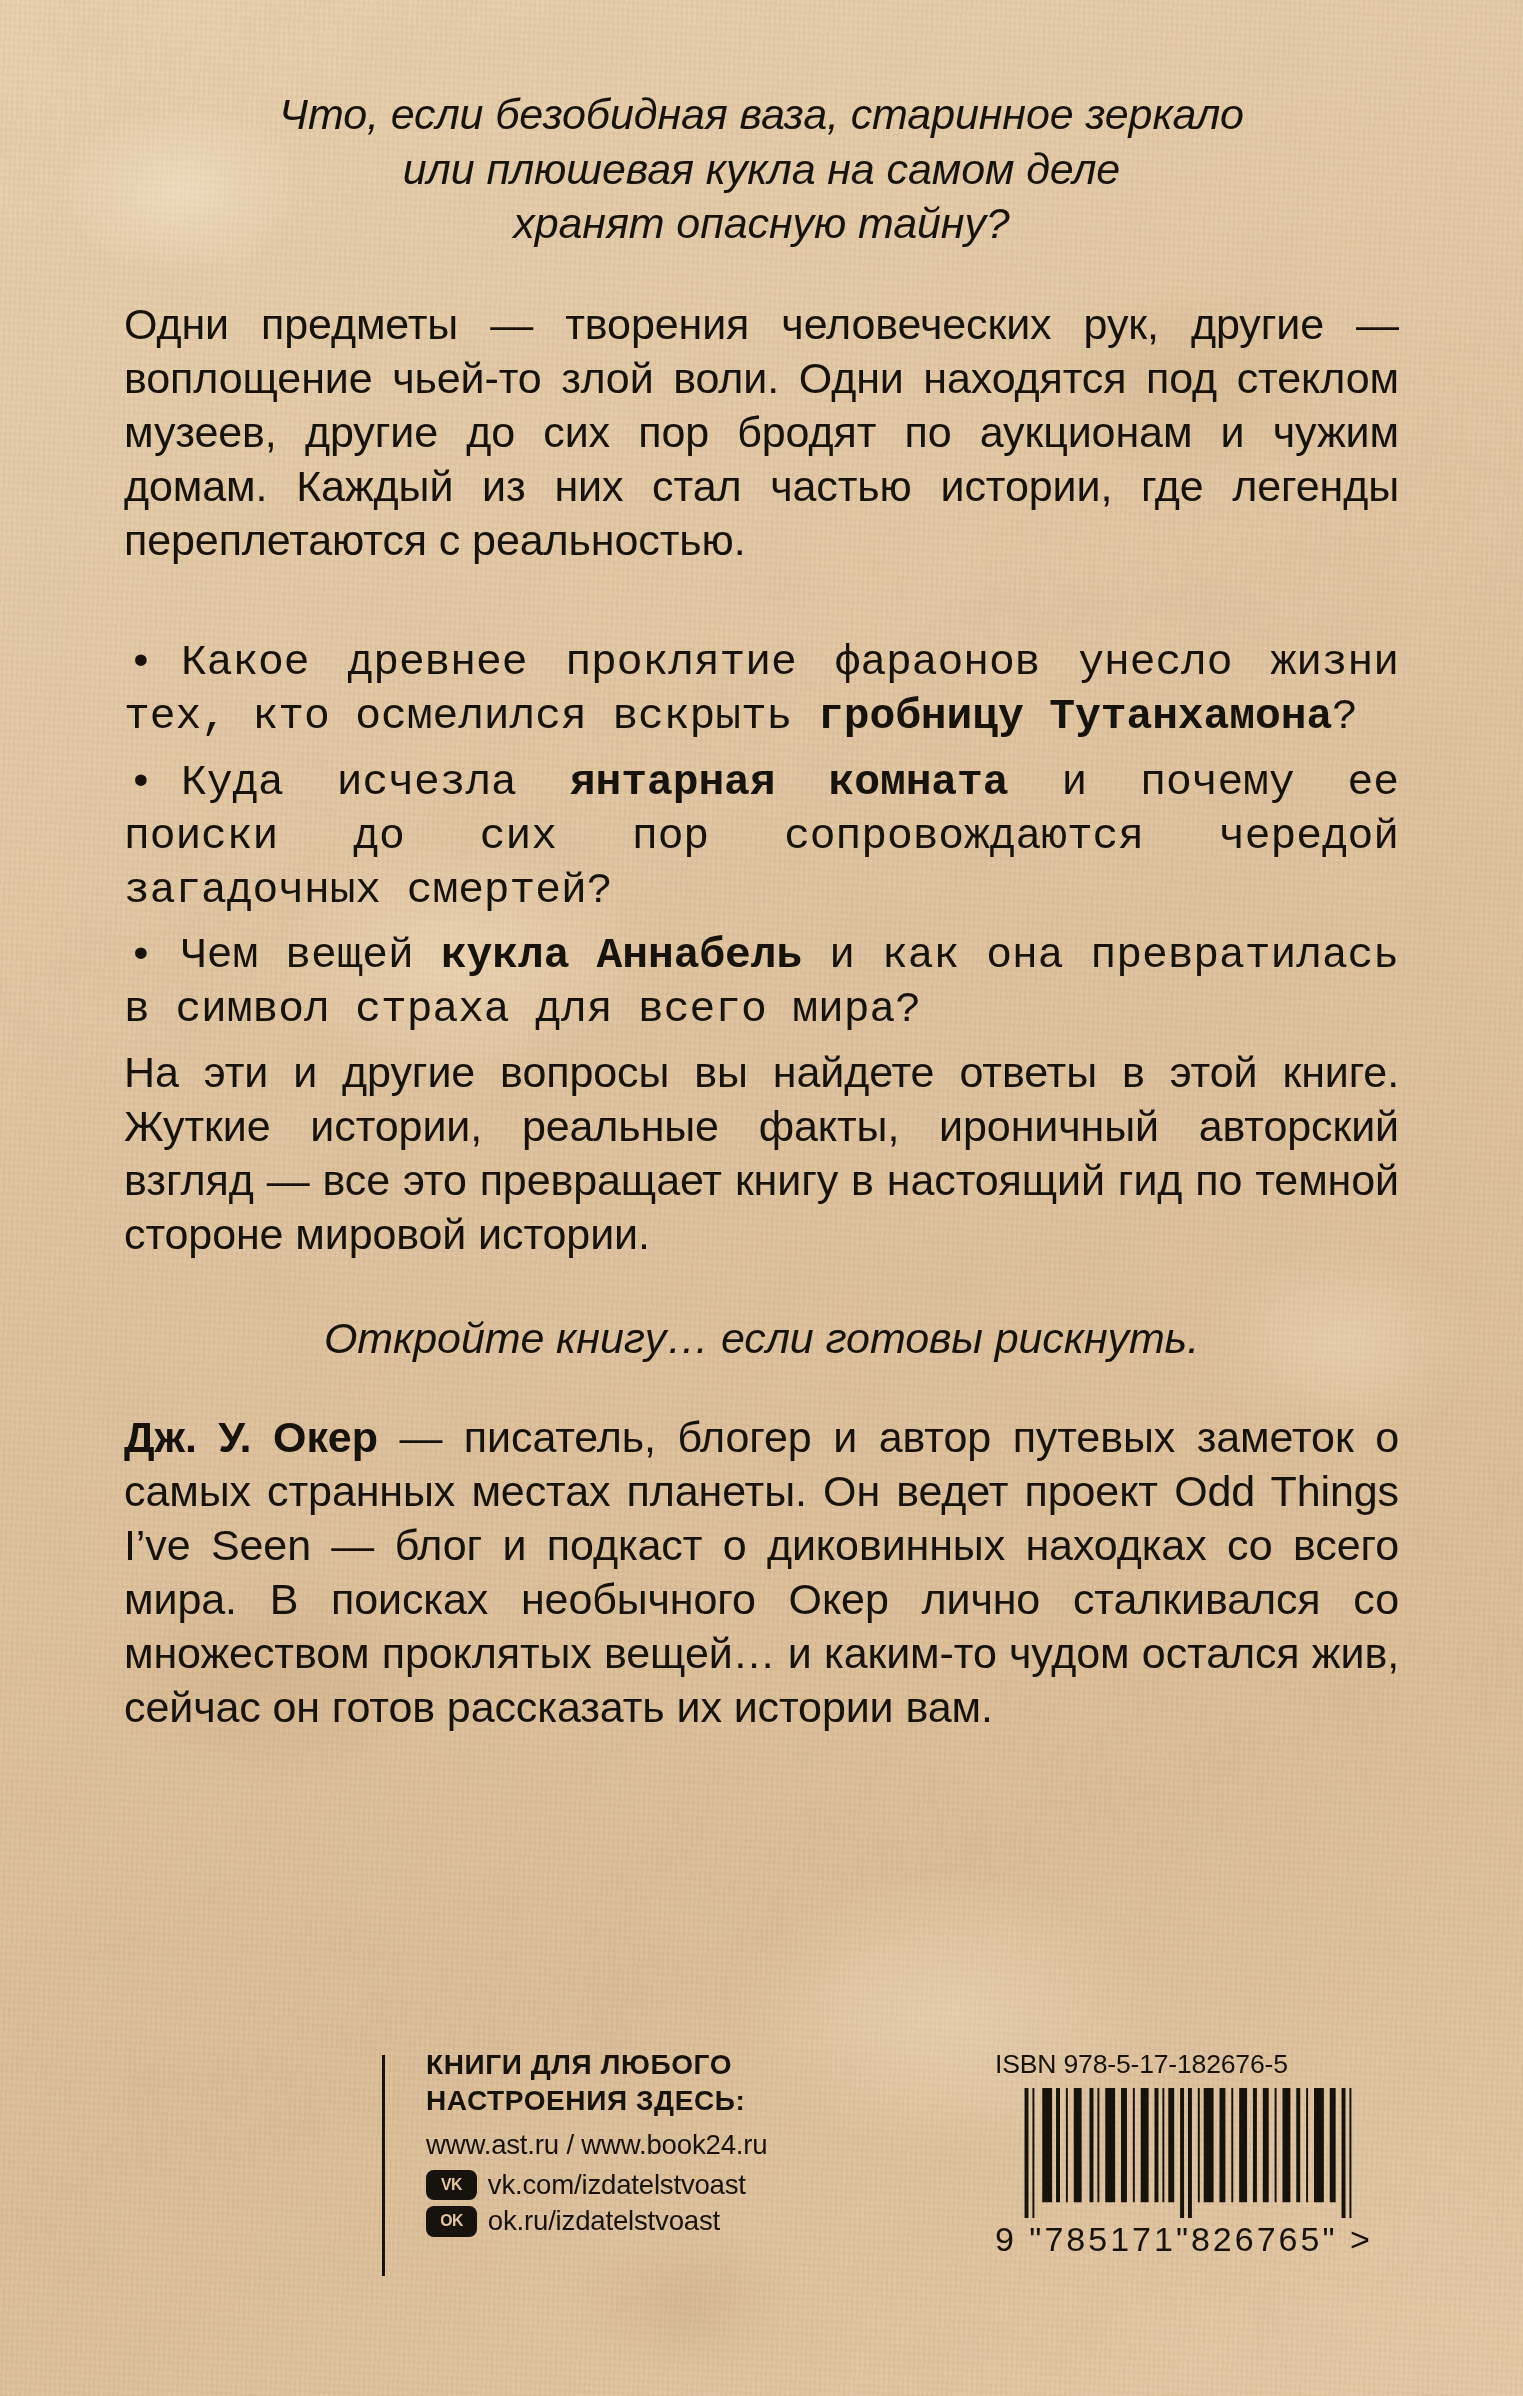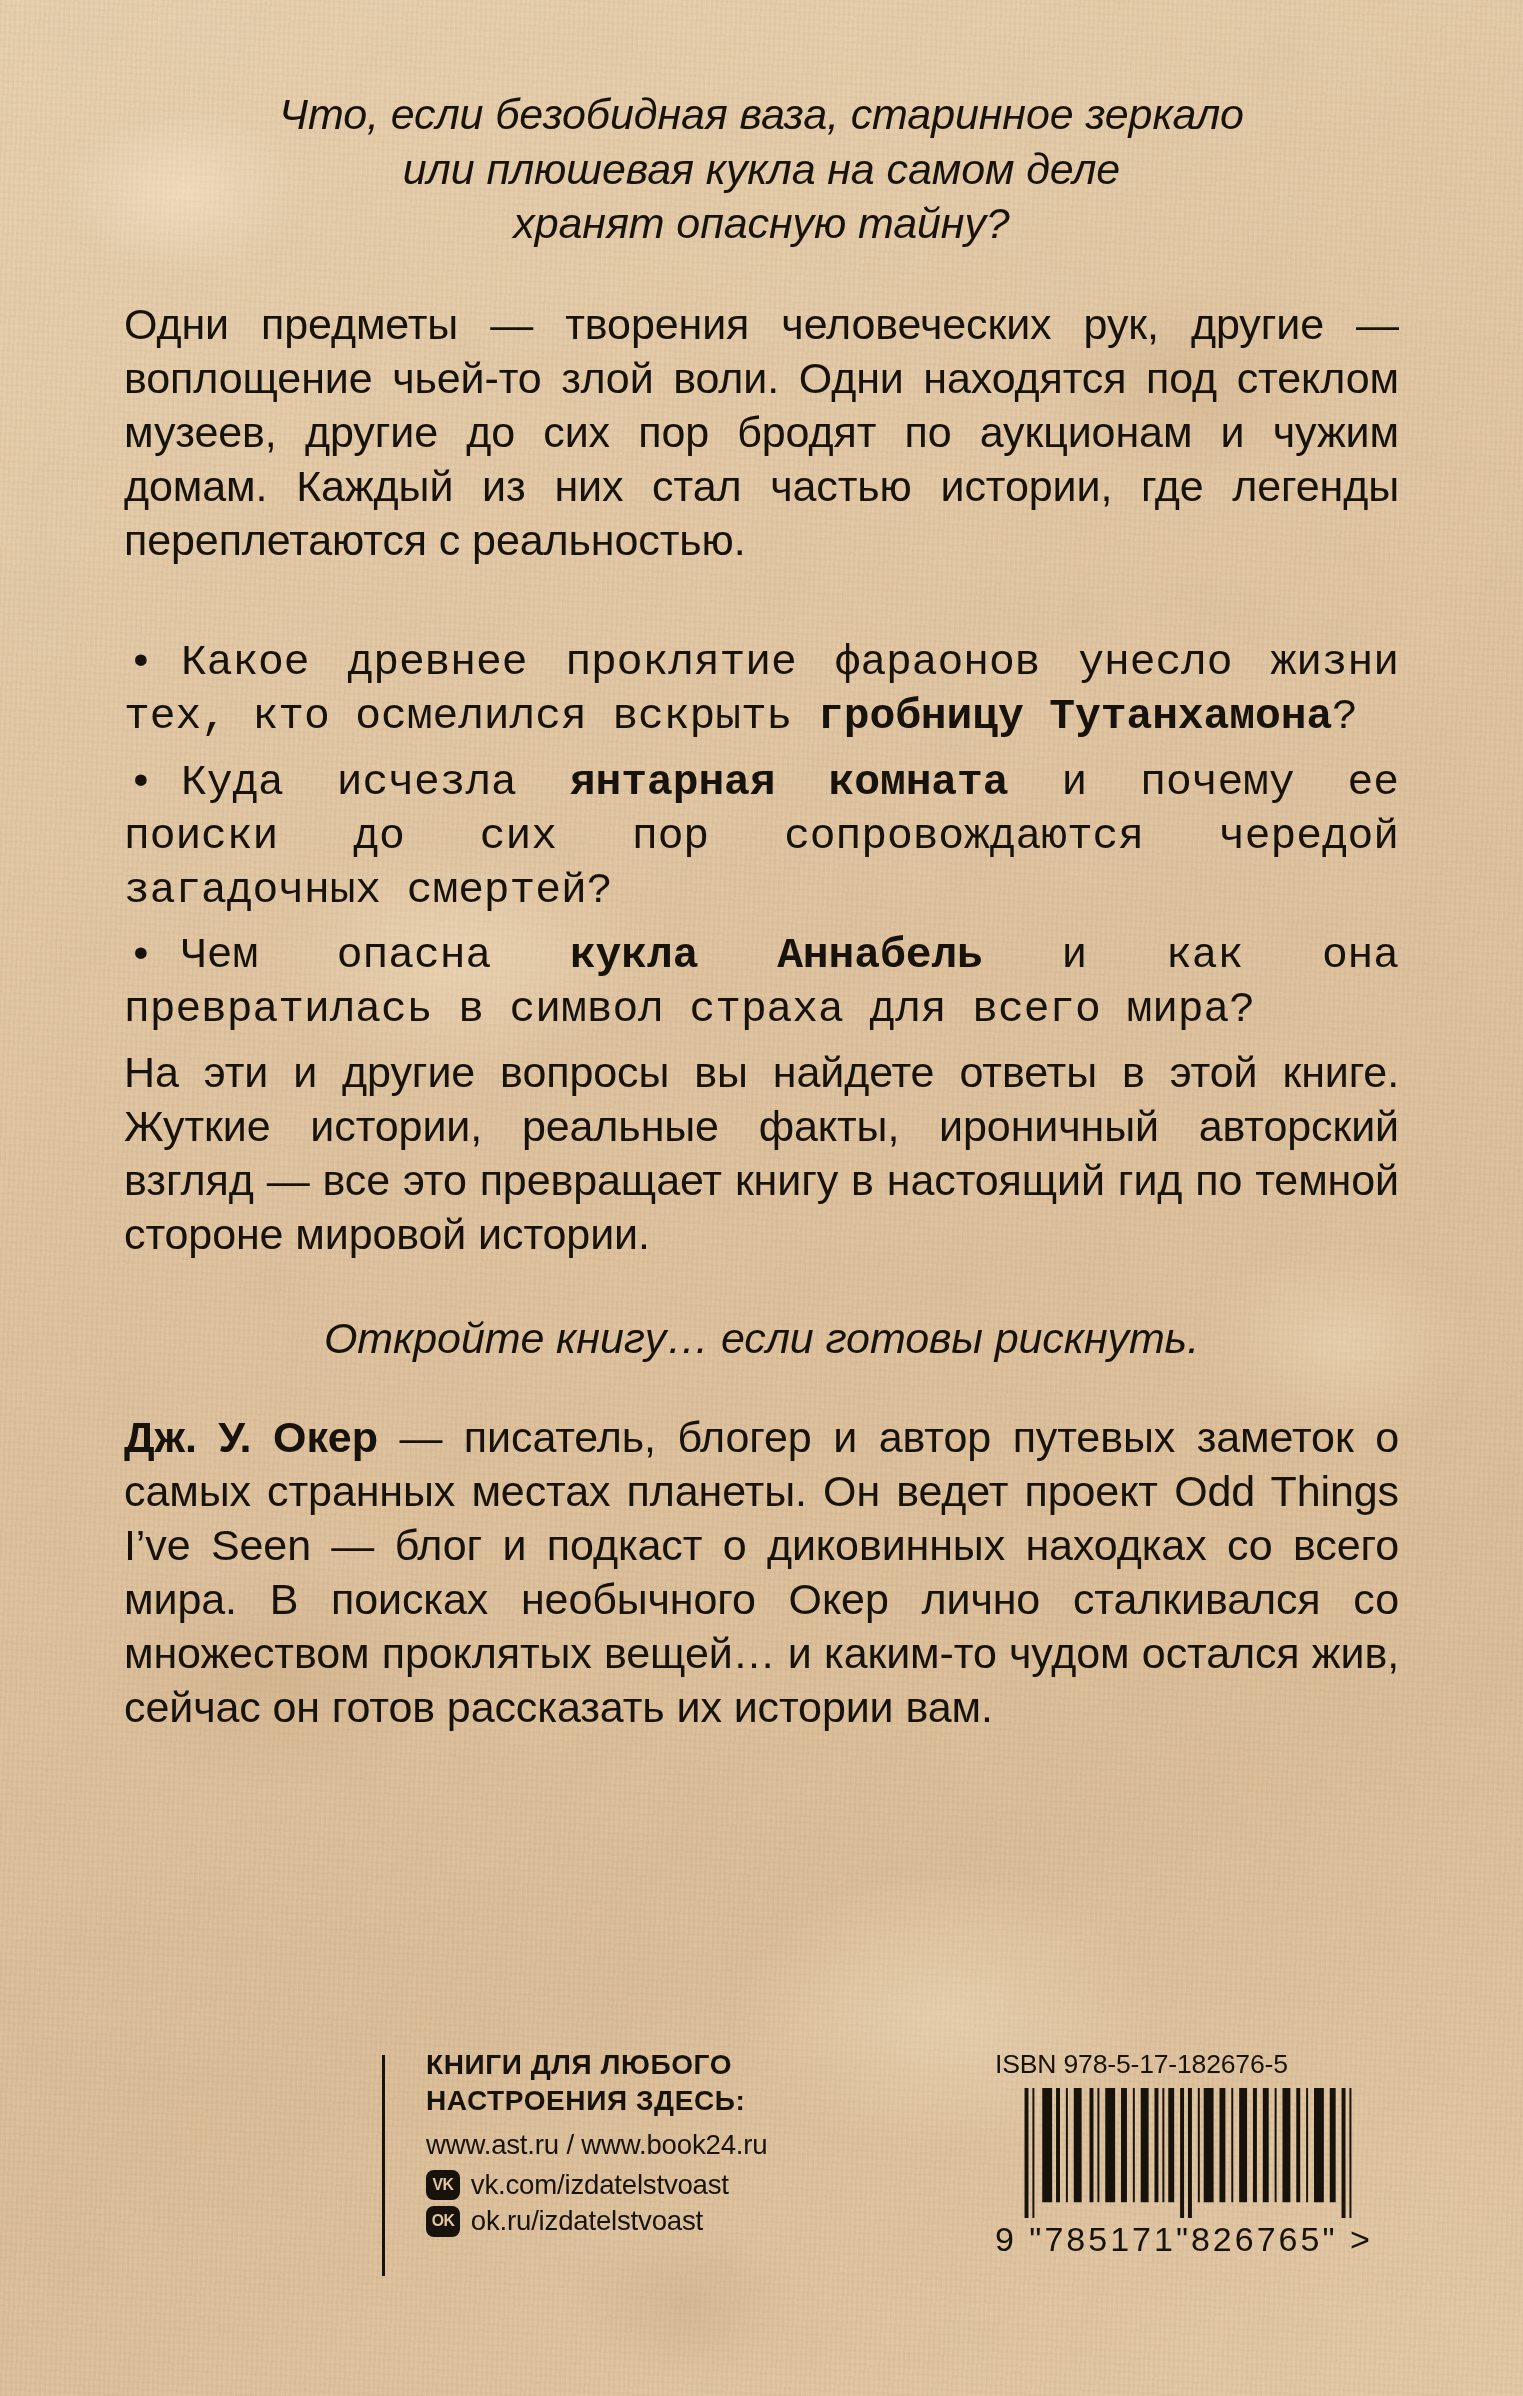--- a/index.html
+++ b/index.html
@@ -177,21 +177,21 @@
     margin-top: 6.9px;
     letter-spacing: -0.2px;
   }
   .social-row {
     display: flex;
     align-items: center;
     gap: 10.8px;
     margin-top: 5.9px;
   }
   .social-icon {
-    width: 34px;
+    width: 51px;
     height: 30.5px;
     border-radius: 7.9px;
     background: #17120c;
     color: #e3c6a1;
     display: flex;
     align-items: center;
     justify-content: center;
     font-size: 15.8px;
     font-weight: 700;
     letter-spacing: -0.5px;
@@ -269,21 +269,21 @@
 
     <p class="bullet">
       <span class="dot"></span><span>Какое древнее проклятие фараонов унесло жизни тех, кто осмелился вскрыть </span><b>гробницу Тутанхамона</b><span>?</span>
     </p>
 
     <p class="bullet">
       <span class="dot"></span><span>Куда исчезла </span><b>янтарная комната</b><span> и почему ее поиски до сих пор сопровождаются чередой загадочных смертей?</span>
     </p>
 
     <p class="bullet">
-      <span class="dot"></span><span>Чем опасна </span><b>кукла Аннабель</b><span> и как она превратилась в символ страха для всего мира?</span>
+      <span class="dot"></span><span>Чем вещей </span><b>кукла Аннабель</b><span> и как она превратилась в символ страха для всего мира?</span>
     </p>
 
   </div>
 
   <p class="col body para-answer">На эти и другие вопросы вы найдете ответы в этой книге. Жуткие истории, реальные факты, ироничный авторский взгляд — все это превращает книгу в настоящий гид по темной стороне мировой истории.</p>
 
   <div class="col cta">Откройте книгу… если готовы рискнуть.</div>
 
   <p class="col body para-bio"><b>Дж. У. Окер</b><span> — писатель, блогер и автор путевых заметок о самых странных местах планеты. Он ведет проект Odd Things I’ve Seen — блог и подкаст о диковинных находках со всего мира. В поисках необычного Окер лично сталкивался со множеством проклятых вещей… и каким-то чудом остался жив, сейчас он готов рассказать их истории вам.</span></p>
 

